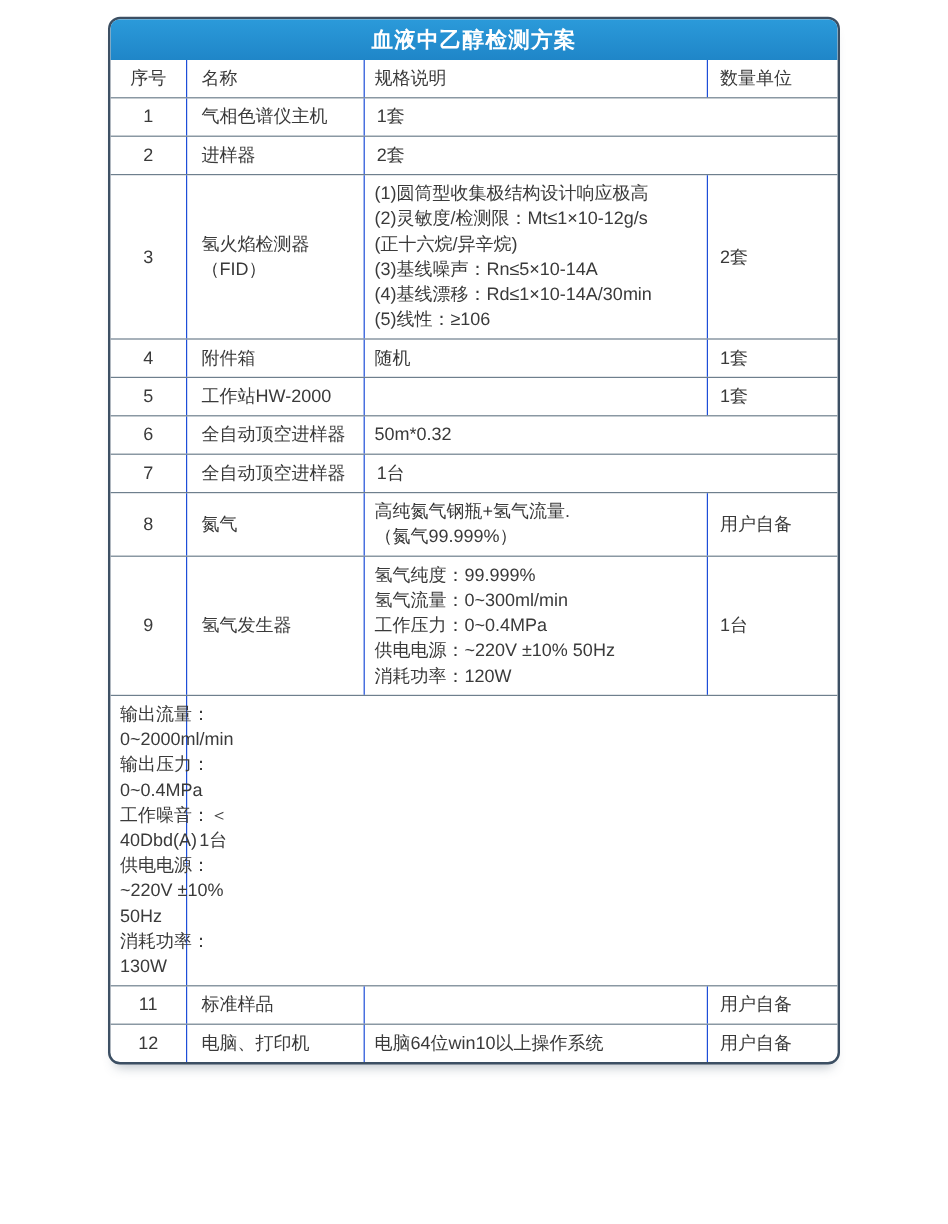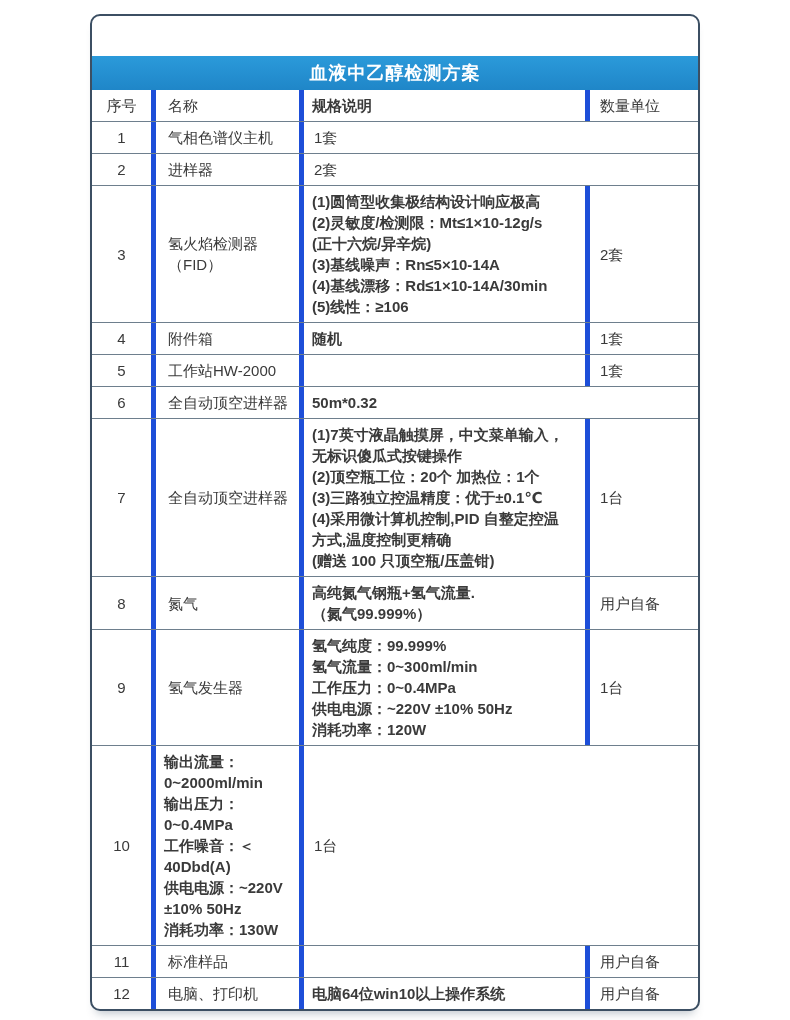--- a/index.html
+++ b/index.html
@@ -26,42 +26,41 @@
   .title-bar {
     height: 34px;
     background: linear-gradient(180deg, #2b9ada 0%, #1f86c8 100%);
     color: #ffffff;
     font-size: 18px;
     font-weight: bold;
     letter-spacing: 1px;
     display: flex;
     align-items: center;
     justify-content: center;
-    margin-top: 40px;
   }
   .tr {
     display: grid;
     grid-template-columns: 64px 148px 286px auto;
     border-top: 1px solid #6e7f8d;
   }
   .tr.head { border-top: none; }
   .td {
     display: flex;
     align-items: center;
     box-sizing: border-box;
     min-height: 31px;
     padding: 5px 8px;
     font-size: 15px;
     line-height: 21px;
-    border-right: 5px solid #1d4ed8;
+    border-right: 1px solid #1d4ed8;
   }
   .td:last-child { border-right: none; }
   .td.no { justify-content: center; padding: 5px 2px; }
   .td.name { padding-left: 12px; }
-  .td.spec { white-space: pre-line; font-weight: bold; }
+  .td.spec { white-space: pre-line; }
   .td.qty { padding-left: 10px; text-align: right; }
 </style>
 </head>
 <body>
 
 <div class="card">
   <div class="title-bar">血液中乙醇检测方案</div>
 
   <div class="tr head">
     <div class="td no">序号</div>
@@ -110,27 +109,20 @@
 
   <div class="tr">
     <div class="td no">6</div>
     <div class="td name">全自动顶空进样器</div>
     <div class="td spec">50m*0.32</div>
   </div>
 
   <div class="tr">
     <div class="td no">7</div>
     <div class="td name">全自动顶空进样器</div>
-    <div class="td spec">(1)7英寸液晶触摸屏，中文菜单输入，
-无标识傻瓜式按键操作
-(2)顶空瓶工位：20个 加热位：1个
-(3)三路独立控温精度：优于±0.1℃
-(4)采用微计算机控制,PID 自整定控温
-方式,温度控制更精确
-(赠送 100 只顶空瓶/压盖钳)</div>
     <div class="td qty">1台</div>
   </div>
 
   <div class="tr">
     <div class="td no">8</div>
     <div class="td name">氮气</div>
     <div class="td spec">高纯氮气钢瓶+氢气流量.
 （氮气99.999%）</div>
     <div class="td qty">用户自备</div>
   </div>
@@ -140,21 +132,20 @@
     <div class="td name">氢气发生器</div>
     <div class="td spec">氢气纯度：99.999%
 氢气流量：0~300ml/min
 工作压力：0~0.4MPa
 供电电源：~220V ±10% 50Hz
 消耗功率：120W</div>
     <div class="td qty">1台</div>
   </div>
 
   <div class="tr">
-    <div class="td no">10</div>
     <div class="td spec">输出流量：0~2000ml/min
 输出压力：0~0.4MPa
 工作噪音：＜40Dbd(A)
 供电电源：~220V ±10% 50Hz
 消耗功率：130W</div>
     <div class="td qty">1台</div>
   </div>
 
   <div class="tr">
     <div class="td no">11</div>

